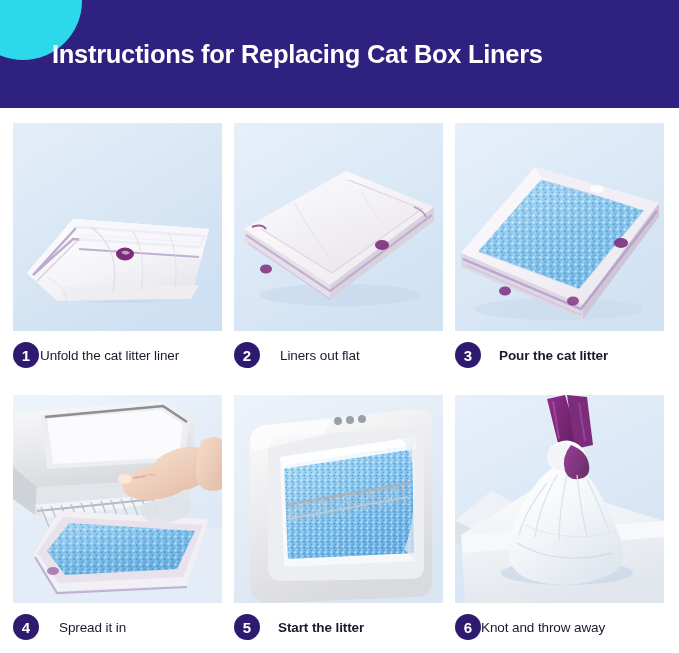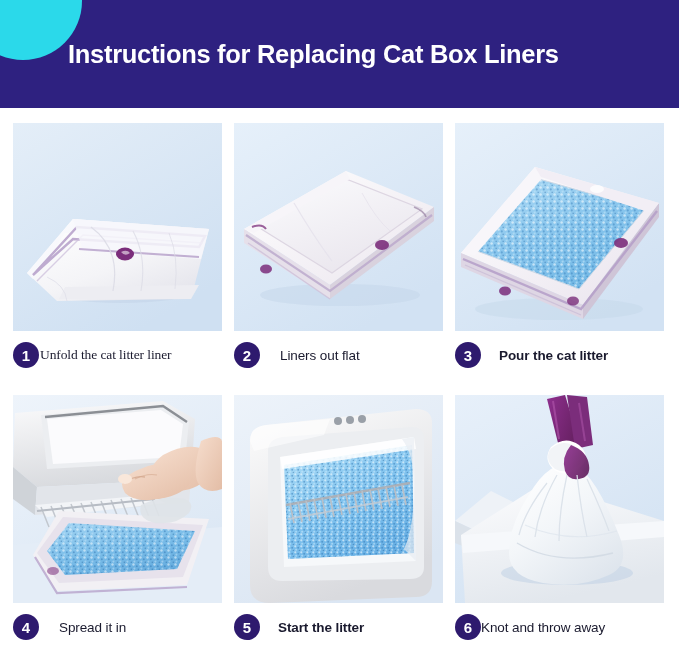--- a/index.html
+++ b/index.html
@@ -30,21 +30,21 @@
     left: -36px;
     top: -58px;
     width: 118px;
     height: 118px;
     border-radius: 50%;
     background: #2BD9EA;
   }
   .header-title {
     position: relative;
     z-index: 2;
-    margin-left: 68px;
+    margin-left: 52px;
     color: #ffffff;
     font-size: 25.5px;
     font-weight: bold;
     letter-spacing: -0.3px;
     white-space: nowrap;
   }
 
   
   .steps-grid {
     position: absolute;
@@ -106,21 +106,21 @@
     justify-content: center;
     line-height: 1;
   }
   .step-label {
     color: #1a1a2e;
     font-size: 13.5px;
     letter-spacing: -0.1px;
     white-space: nowrap;
   }
   
-  .gap-tight  .step-label { margin-left: 1px; font-family: Liberation Serif, serif; }
+  .gap-tight  .step-label { margin-left: 1px; }
   .gap-wide   .step-label { margin-left: 20px; }
   .gap-medium .step-label { margin-left: 18px; font-weight: bold; }
   .gap-small  .step-label { }
 </style>
 </head>
 <body>
 
 <div class="header">
   <div class="header-blob"></div>
   <div class="header-title">Instructions for Replacing Cat Box Liners</div>

